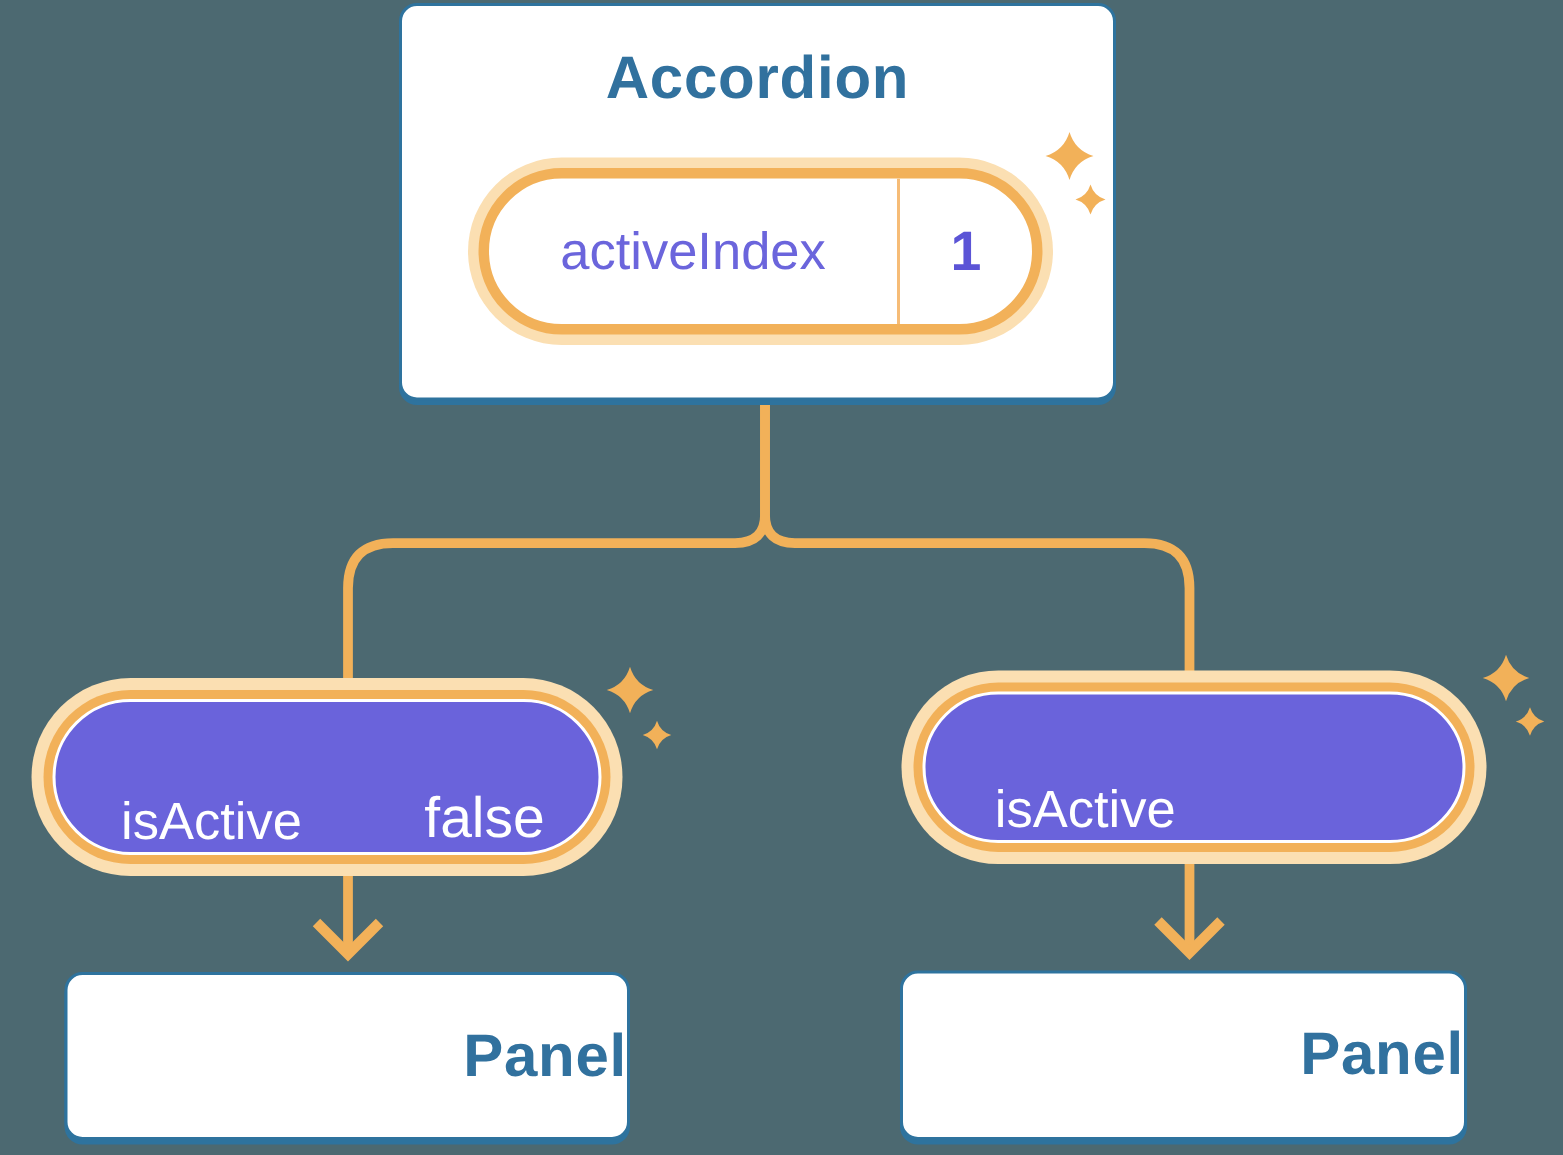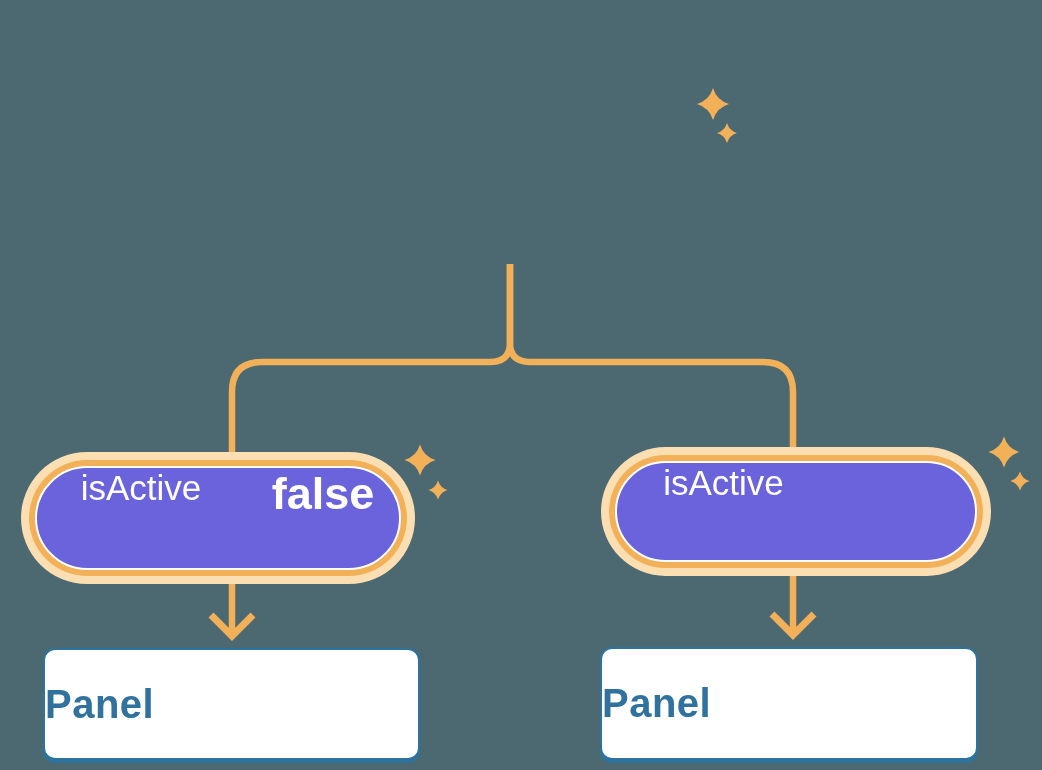--- a/index.html
+++ b/index.html
@@ -15,21 +15,21 @@
   .sparks{z-index:3;}
 
   
   .node{
     position:absolute;
     background:#fff;
     border:2px solid var(--box-border-blue,#2E739E);
     border-radius:12px;
     box-shadow:0 3px 0 var(--box-border-blue,#2E739E);
     box-sizing:border-box;
-    display:flex;align-items:center;justify-content:flex-start;
+    display:flex;align-items:center;justify-content:flex-end;
     z-index:2;
   }
   .node-title{
     color:var(--heading-blue,#31719E);
     font-size:40px;font-weight:600;letter-spacing:.5px;
   }
   .accordion-box{
     left:266px;top:2px;width:478px;height:265px;
     flex-direction:column;justify-content:flex-start;
     padding-top:26px;
@@ -54,47 +54,56 @@
   .state-value{width:88px;color:var(--purple-value,#5B54D6);font-size:37px;font-weight:700;}
 
   
   .prop-pill{
     position:absolute;
     box-sizing:border-box;
     background:var(--purple-fill,#6A63DB);
     border:2px solid #fff;
     border-radius:999px;
     box-shadow:0 0 0 6px var(--orange,#F2B159),0 0 0 14px var(--orange-glow,#FBDFB2);
-    display:flex;align-items:flex-start;overflow:hidden;
+    display:flex;align-items:flex-end;overflow:hidden;
     color:#fff;z-index:2;
   }
   .prop-left {left:35px; top:466px;width:366px;height:104px;}
   .prop-right{left:615px;top:461px;width:362px;height:101px;}
   .prop-name{width:208px;font-size:35px;}
   .prop-right .prop-name{width:213px;}
   .prop-divider{width:2px;background:#fff;}
-  .prop-value{flex:1;font-size:45px;font-weight:700;}
+  .prop-value{flex:1;font-size:38px;font-weight:400;}
 
   
   .wire{stroke:var(--orange,#F2B159);stroke-width:6.5;fill:none;}
   .arrowhead{stroke:var(--orange,#F2B159);stroke-width:7;fill:none;stroke-linejoin:miter;}
   .sparkle-shape{fill:var(--orange,#F2B159);}
 </style>
 </head>
 <body>
 
 <div class="canvas">
 
   <svg class="layer wires" width="1042" height="770" viewBox="0 0 1042 770" xmlns="http://www.w3.org/2000/svg">
     <path class="wire" d="M510,264 L510,343 Q510,362 490,362 L262,362 Q232,362 232,392 L232,633"></path>
     <path class="wire" d="M510,264 L510,343 Q510,362 530,362 L763,362 Q793,362 793,392 L793,631"></path>
     <path class="arrowhead" d="M211,615 L232,636 L253,615"></path>
     <path class="arrowhead" d="M772,614 L793,635 L814,614"></path>
   </svg>
 
+  <div class="node accordion-box">
+    <div class="node-title">Accordion</div>
+
+    <div class="state-pill">
+      <div class="cell state-name">activeIndex</div>
+      <div class="state-divider"></div>
+      <div class="cell state-value">1</div>
+    </div>
+  </div>
 
   <div class="prop-pill prop-left">
     <div class="cell prop-name">isActive</div>
     <div class="prop-divider"></div>
     <div class="cell prop-value">false</div>
   </div>
 
   <div class="prop-pill prop-right">
     <div class="cell prop-name">isActive</div>
     <div class="prop-divider"></div>

